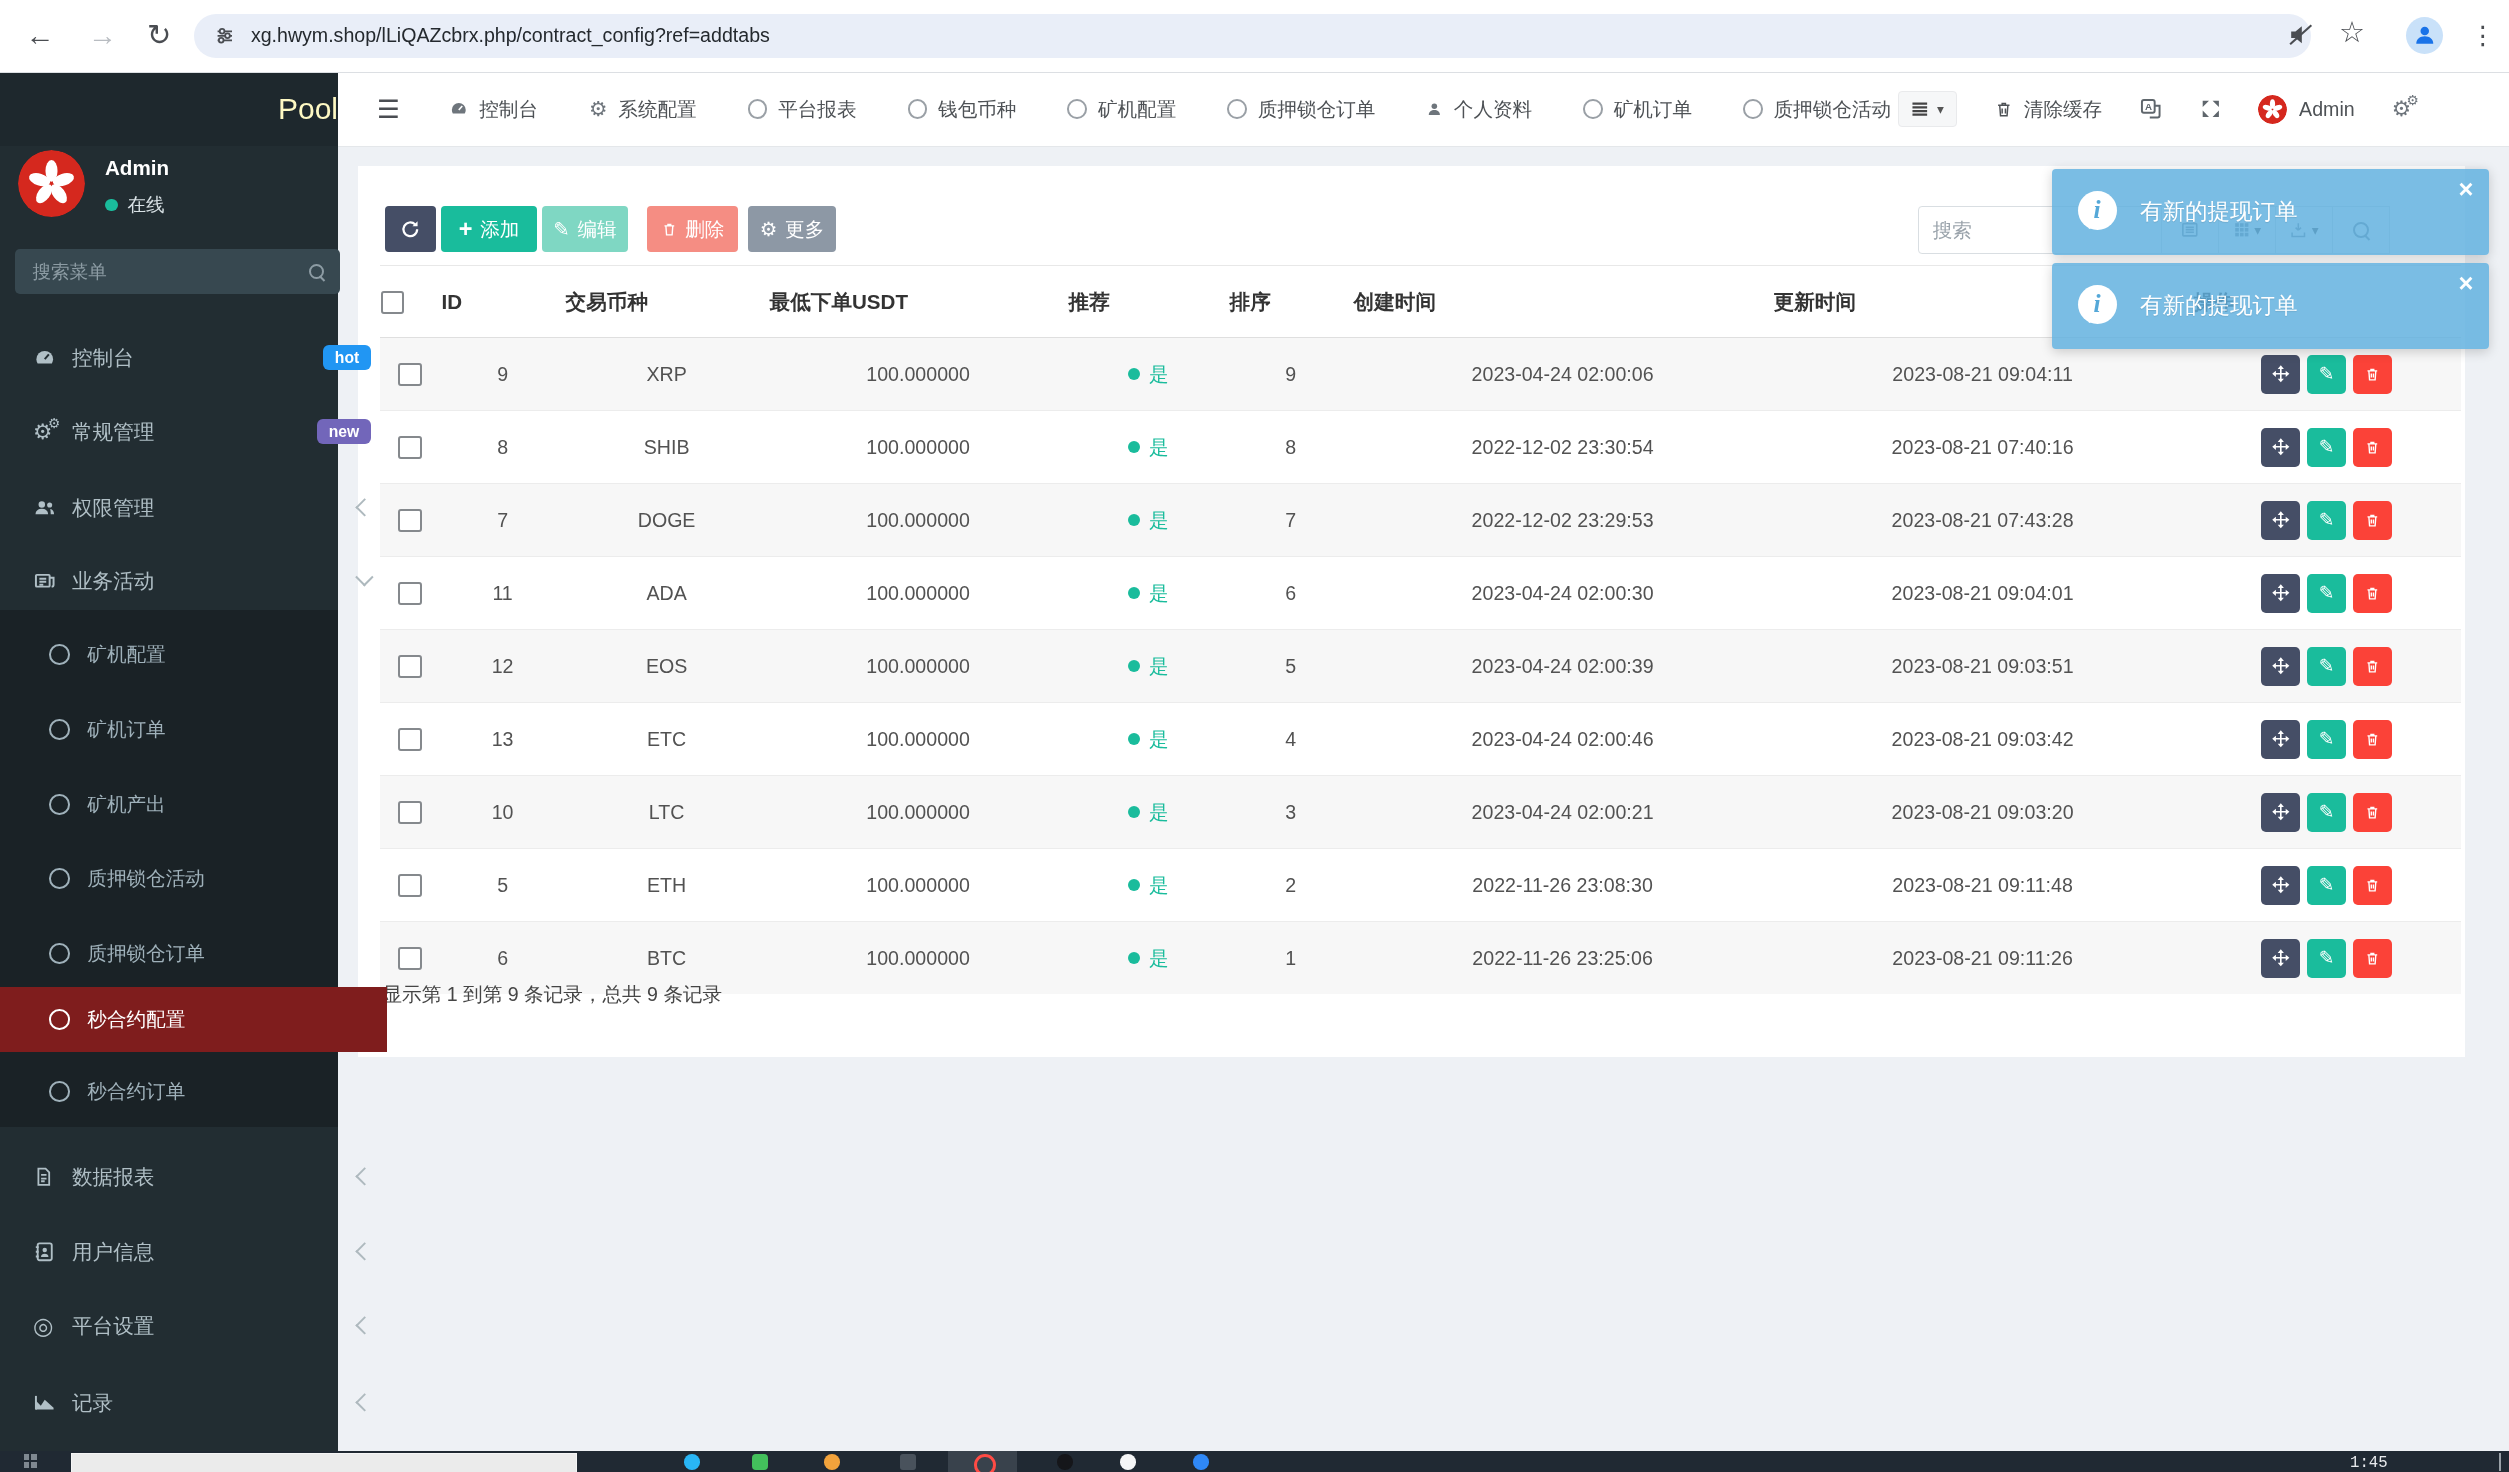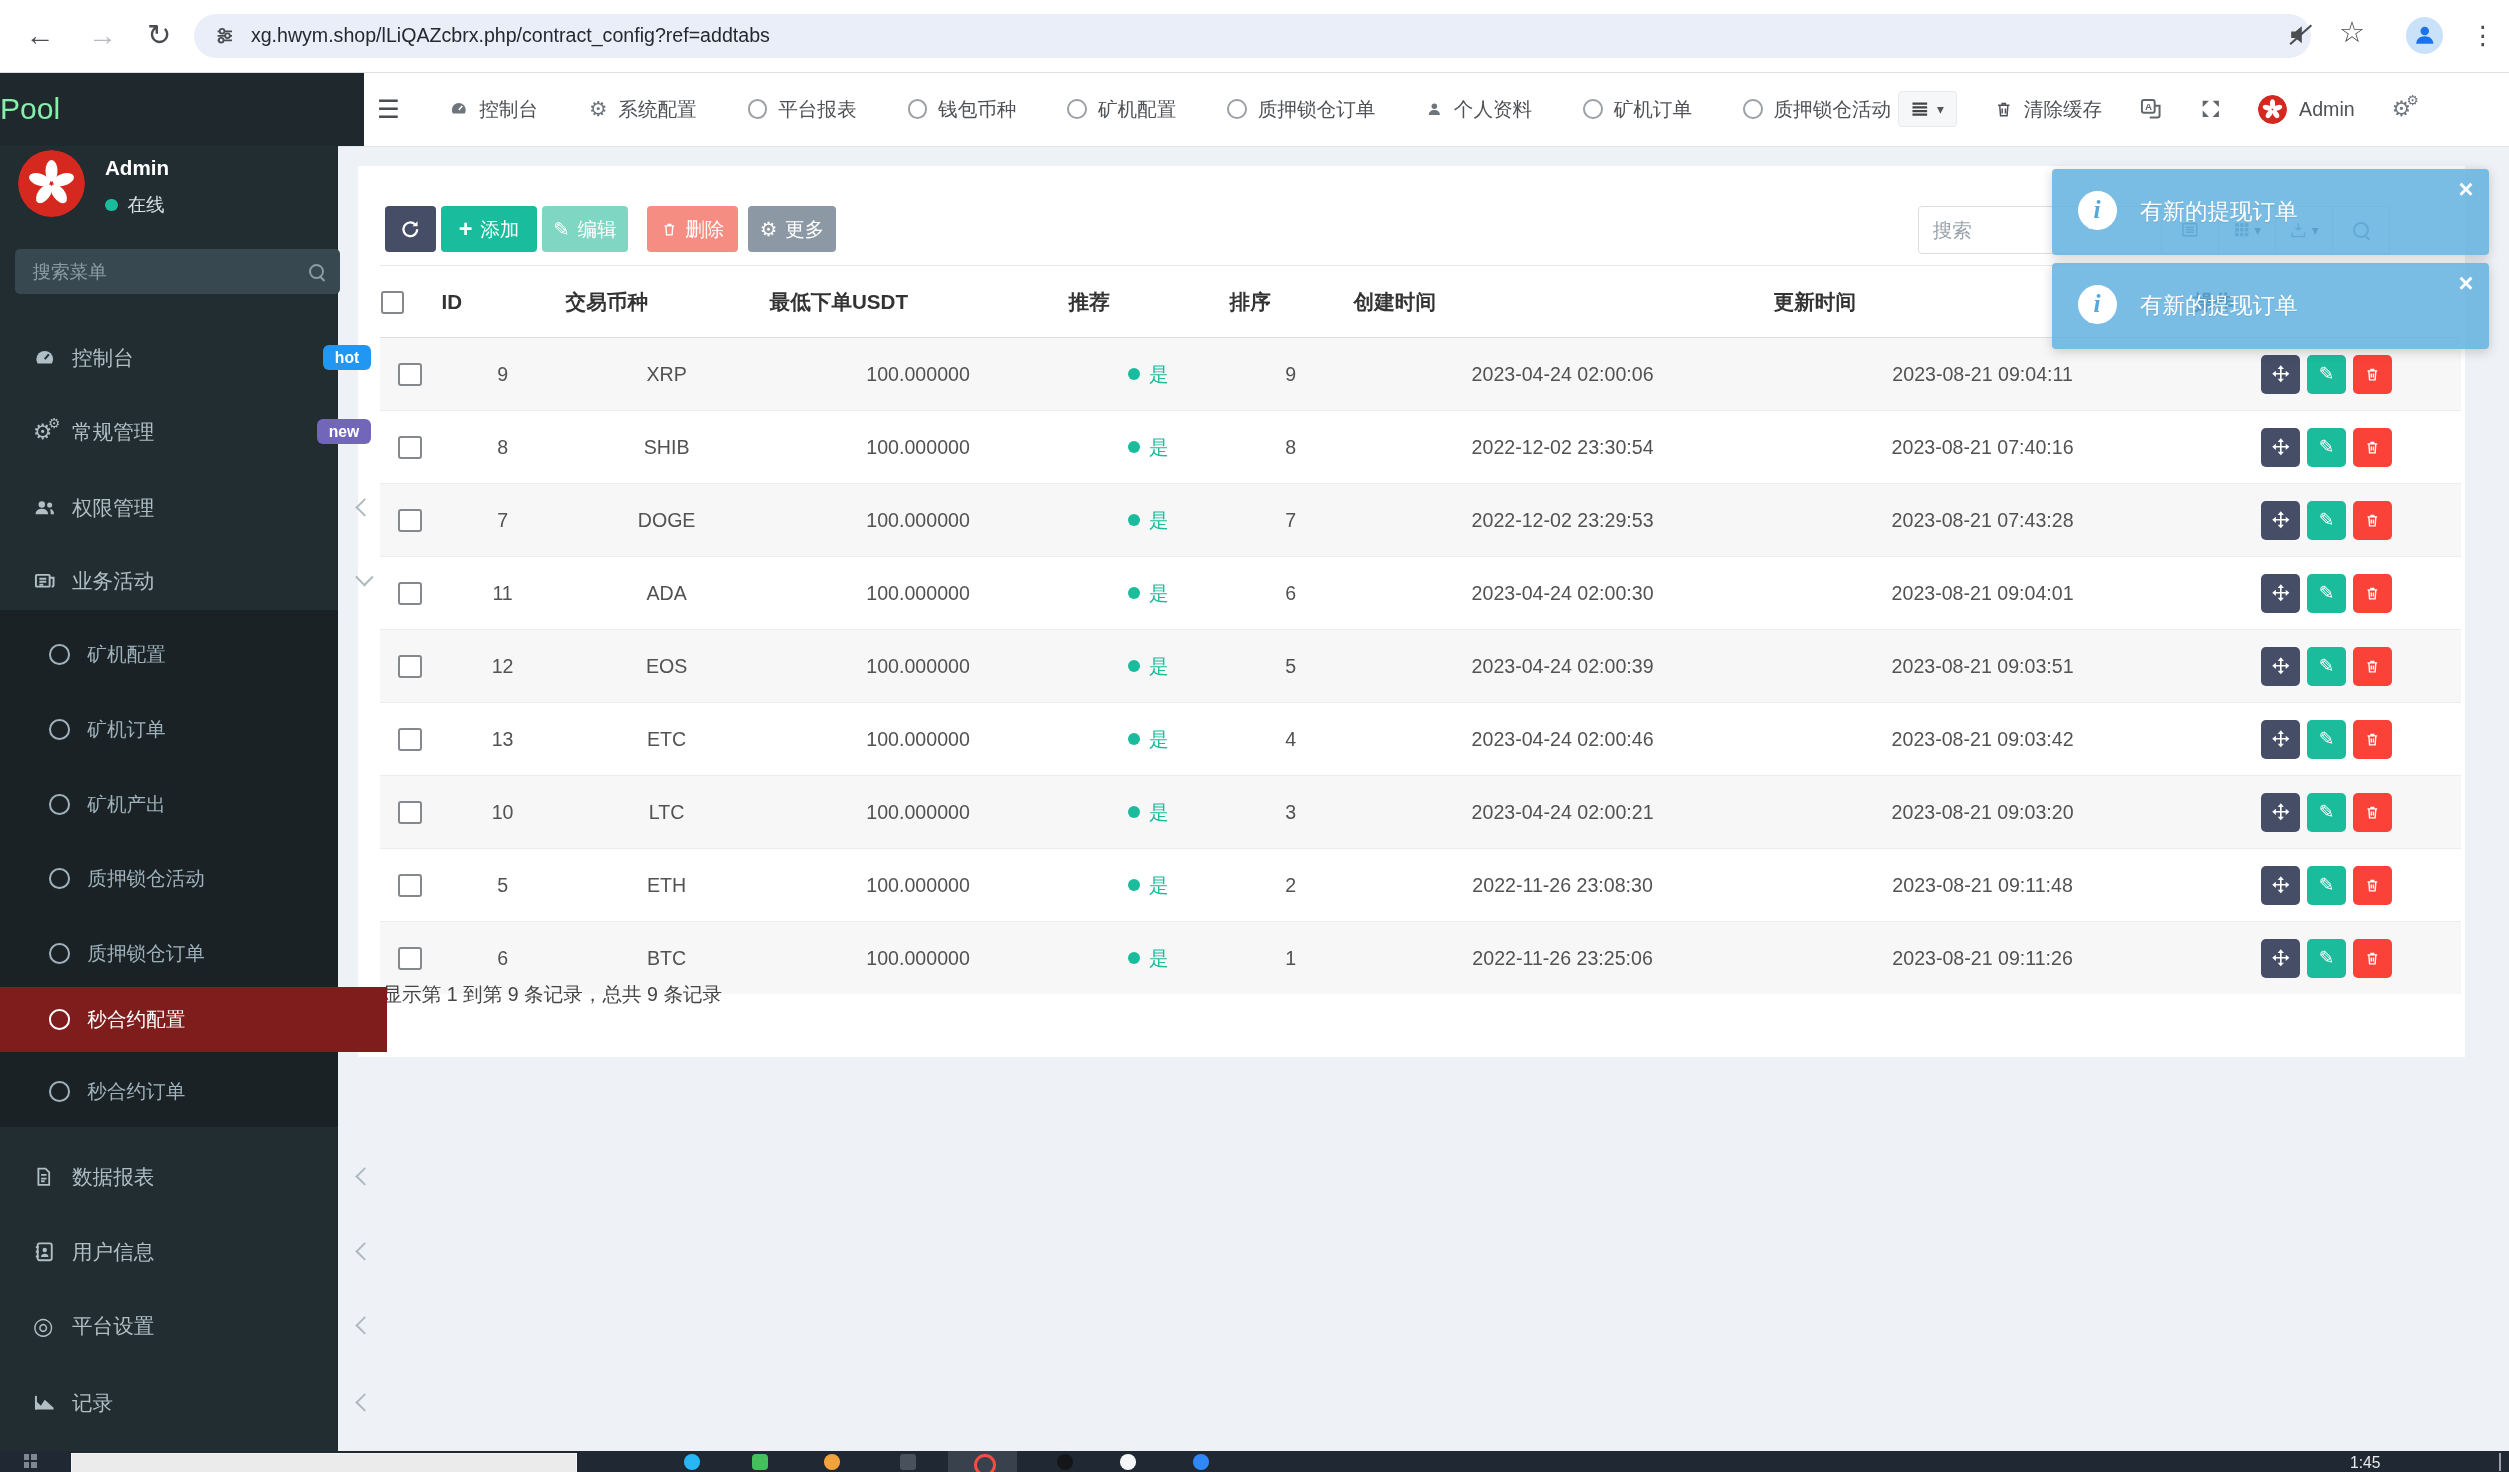--- a/index.html
+++ b/index.html
@@ -11,21 +11,21 @@
   .bnav{position:absolute;top:17.6px;font-size:29px;color:#4a4d52;line-height:35px;cursor:pointer;}
   .bnav.fwd{color:#b8bcc1;}
   .url-pill{position:absolute;left:194px;top:13.7px;width:2078px;height:44px;border-radius:22.5px;background:#e9eef8;display:flex;align-items:center;padding:0 19.6px;gap:15.7px;}
   .url-text{font-size:19.6px;color:#24292e;}
   .b-ic{position:absolute;top:21.6px;color:#4a4d52;}
   .b-avatar{position:absolute;left:2406px;top:16.7px;width:37px;height:37px;border-radius:50%;background:#c9e1f9;display:flex;align-items:center;justify-content:center;}
   .kebab{position:absolute;left:2470px;top:19.6px;font-size:25.5px;color:#4a4d52;}
 
   
   .sidebar{position:absolute;left:0;top:72px;width:338px;height:1379px;background:#222d32;z-index:30;}
-  .brand{position:absolute;left:0;top:0;width:364px;height:74px;line-height:74px;text-align:left;color:#86efac;font-size:30px;background:#1e282d;}
+  .brand{position:absolute;left:0;top:0;width:338px;height:74px;line-height:74px;text-align:right;color:#fef9c3;font-size:30px;background:#1e282d;}
   .avatar-red{border-radius:50%;overflow:hidden;display:block;}
   .u-avatar{position:absolute;left:17.6px;top:78px;width:67px;height:67px;}
   .u-name{position:absolute;left:105px;top:84px;color:#fff;font-size:20.6px;font-weight:bold;}
   .u-status{position:absolute;left:105px;top:120px;color:#d8e1e5;font-size:18.6px;display:flex;align-items:center;gap:9.8px;}
   .dot{display:inline-block;border-radius:50%;background:#1abc9c;}
   .s-search{position:absolute;left:14.7px;top:177px;width:294px;height:45px;background:#374850;border-radius:4.9px;display:flex;align-items:center;padding:0 15.7px;}
   .s-search input{flex:1;background:transparent;border:none;outline:none;color:#cfd8dc;font-size:18.6px;font-family:inherit;}
   .s-search input::placeholder{color:#8d9ca4;}
   .s-item{position:absolute;left:0;width:338px;height:59px;display:flex;align-items:center;padding:0 21.6px 0 33px;color:#b0bfc6;font-size:20.6px;cursor:pointer;}
   .s-item .ic{width:39px;color:#b0bfc6;display:flex;align-items:center;}
@@ -104,21 +104,21 @@
   .tb-ic{position:absolute;top:2.9px;width:15.7px;height:15.7px;border-radius:50%;}
   .slot{position:absolute;left:948px;top:0;width:69px;height:21.6px;background:#39424c;}
   .i1{left:684px;background:#29b6f6;}
   .i2{left:752px;background:#43c05c;border-radius:3.9px;}
   .i3{left:824px;background:#f2a33c;}
   .i4{left:900px;background:#49525c;border-radius:2.9px;}
   .i5{left:974px;background:transparent;border:3.9px solid #ff4b45;}
   .i6{left:1057px;background:#15161a;}
   .i7{left:1120px;background:#f5f6f7;}
   .i8{left:1193px;background:#2f88f7;}
-  .clock{position:absolute;left:2350px;top:2.9px;color:#e8eaed;font-size:15.7px;}
+  .clock{position:absolute;left:2350px;top:2.9px;color:#e8eaed;font-size:15.7px;font-family:Liberation Mono, monospace;}
   .tb-div{position:absolute;left:2499px;top:2px;width:2px;height:17.6px;background:#9aa1a8;}
 
   svg{display:block;}
 </style>
 </head>
 <body>
 
 <div id="app">
 
   <div class="browser">

